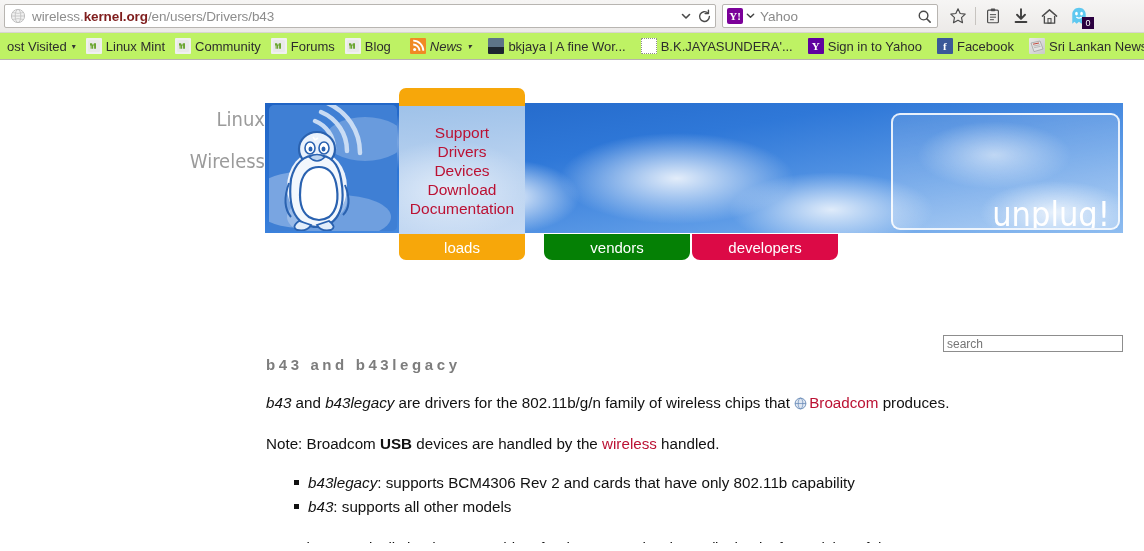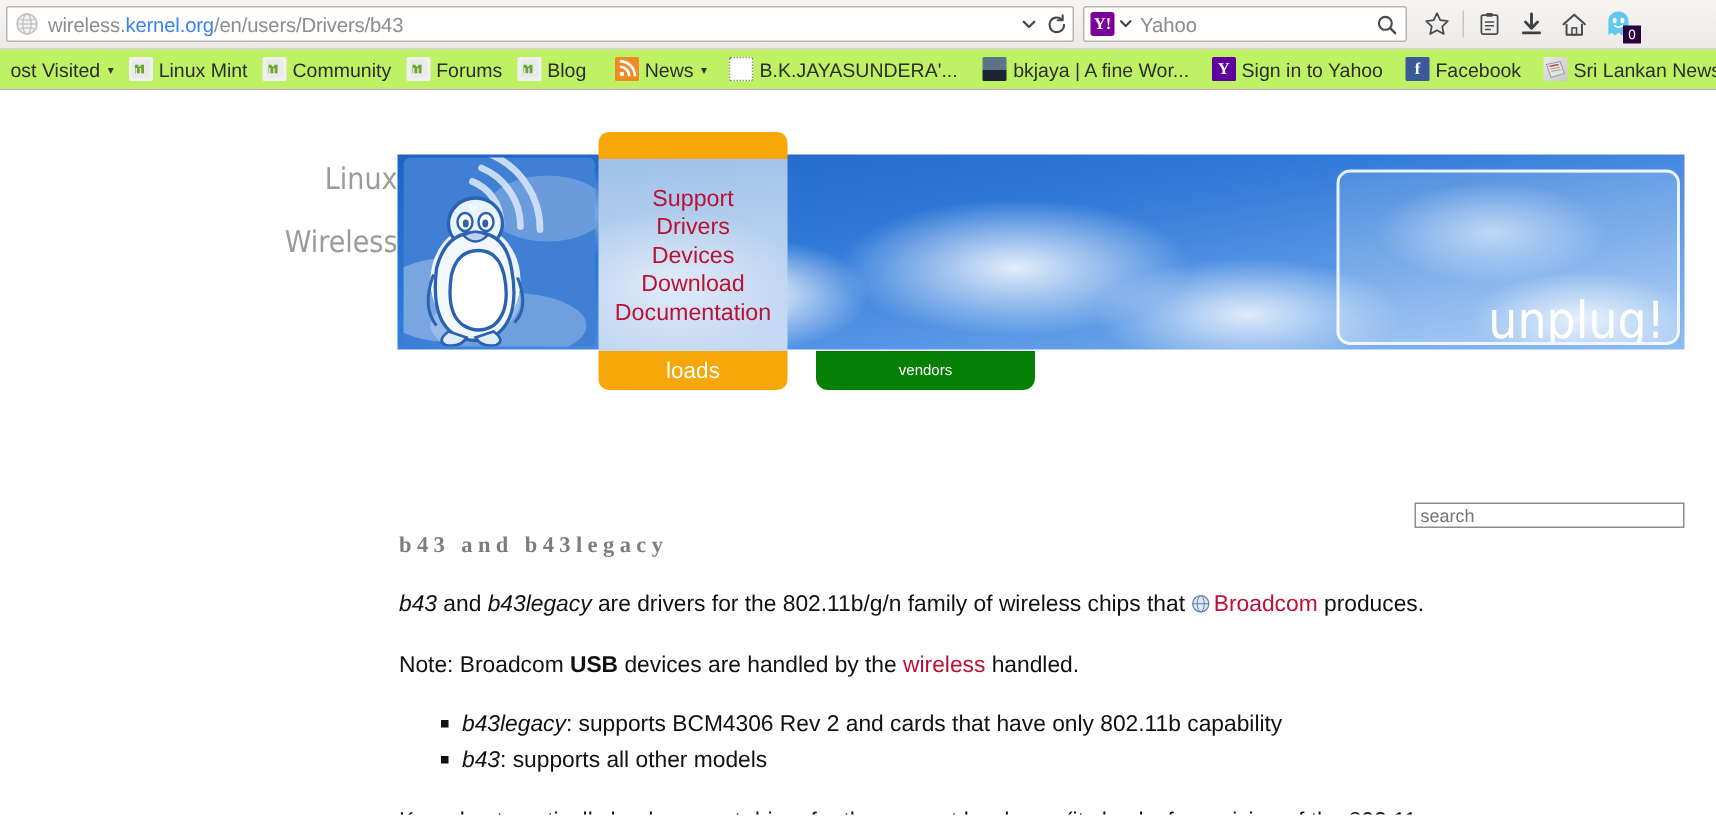--- a/index.html
+++ b/index.html
@@ -44,21 +44,21 @@
     opacity: .55;
   }
   #url-text {
     flex: 1 1 auto;
     font-size: 13.5px;
     color: #8d8d8d;
     white-space: nowrap;
     overflow: hidden;
     letter-spacing: -0.1px;
   }
-  #url-text b { color: #3b82f6; font-weight: normal; }
+  #url-text b { color: #7f1d1d; font-weight: bold; }
   .urlbar-btn {
     flex: 0 0 auto;
     width: 18px; height: 20px;
     display: flex; align-items: center; justify-content: center;
     color: #5b5b5b;
   }
 
   .chrome-icon-btn {
     width: 26px; height: 26px;
     display: flex; align-items: center; justify-content: center;
@@ -250,21 +250,21 @@
   
   .bottom-tab {
     position: absolute;
     top: 131px;
     height: 26px;
     border-radius: 0 0 8px 8px;
     display: flex;
     align-items: center;
     justify-content: center;
     color: #ffffff;
-    font-size: 10px;
+    font-size: 15px;
   }
   #tab-vendors { left: 279px; width: 146px; background: #058005; }
   #tab-developers { left: 427px; width: 146px; background: #dc0a46; }
 
   
   #unplug-panel {
     position: absolute;
     right: 3px; top: 10px;
     width: 229px; height: 117px;
     border: 2px solid rgba(255,255,255,.85);
@@ -302,21 +302,21 @@
     left: 266px; top: 296px;
     width: 760px;
     color: #111111;
   }
   #page-heading {
     font-size: 15px;
     font-weight: bold;
     color: #7d7d7d;
     letter-spacing: 3.6px;
     margin: 0 0 18px 0;
-    font-family: Liberation Serif, serif;
+    font-family: Liberation Sans, sans-serif;
   }
   #article p {
     margin: 3px 0 16px 0;
     font-size: 15.2px;
     line-height: 23px;
     color: #111;
   }
   #article ul {
     margin: 0 0 18px 0;
     padding-left: 42px;
@@ -464,41 +464,41 @@
     <div class="bmk">
       <span class="fav fav-mint">
         <svg width="12" height="12" viewBox="0 0 12 12">
             <rect x="0" y="0" width="12" height="12" rx="1.5" fill="#e9e9e9"></rect>
             <path d="M2 3.2 h2.2 v1.2 h1.6 v-1.2 h2.2 v5.6 h-1.9 v-3.4 h-.9 v3.4 h-1.9 v-3.4 h-.9 v3.4 h-.4 z" fill="#6aa52f"></path>
           </svg>
       </span>
       <span>Blog</span>
     </div>
 
-    <div class="bmk" style="padding-left:14px;">
+    <div class="bmk" style="padding-left:14px;font-style:italic;">
       <span class="fav fav-rss">
         <svg width="14" height="14" viewBox="0 0 14 14">
             <rect width="14" height="14" rx="2.5" fill="#f08a24"></rect>
             <circle cx="3.6" cy="10.4" r="1.5" fill="#fff"></circle>
             <path d="M2.2 6.4 a5.4 5.4 0 0 1 5.4 5.4 h1.8 a7.2 7.2 0 0 0 -7.2 -7.2 z" fill="#fff"></path>
             <path d="M2.2 2.6 a9.2 9.2 0 0 1 9.2 9.2 h1.8 a11 11 0 0 0 -11 -11 z" fill="#fff"></path>
           </svg>
       </span>
       <span>News</span>
       <span class="caret">▾</span>
     </div>
 
+    <div class="bmk" style="padding-left:12px;">
+      <span class="fav fav-photo"></span>
+      <span>bkjaya | A fine Wor...</span>
+    </div>
+
     <div class="bmk" style="padding-left:10px;">
       <span class="fav fav-dotted"></span>
       <span>B.K.JAYASUNDERA'...</span>
-    </div>
-
-    <div class="bmk" style="padding-left:12px;">
-      <span class="fav fav-photo"></span>
-      <span>bkjaya | A fine Wor...</span>
     </div>
 
     <div class="bmk" style="padding-left:10px;">
       <span class="fav fav-yahoo">Y</span>
       <span>Sign in to Yahoo</span>
     </div>
 
     <div class="bmk" style="padding-left:10px;">
       <span class="fav fav-fb">f</span>
       <span>Facebook</span>
@@ -585,20 +585,21 @@
           <a href="#">Support</a>
           <a href="#">Drivers</a>
           <a href="#">Devices</a>
           <a href="#">Download</a>
           <a href="#">Documentation</a>
         </div>
         <div class="tab-cap bottom">loads</div>
       </div>
 
       <div class="bottom-tab" id="tab-vendors">vendors</div>
+      <div class="bottom-tab" id="tab-developers">developers</div>
 
       <div id="unplug-panel">
         <div id="unplug-text">unplug!</div>
       </div>
     </div>
 
     <input id="site-search" type="text" placeholder="search" style="">
   </div>
 
   <div id="article">

